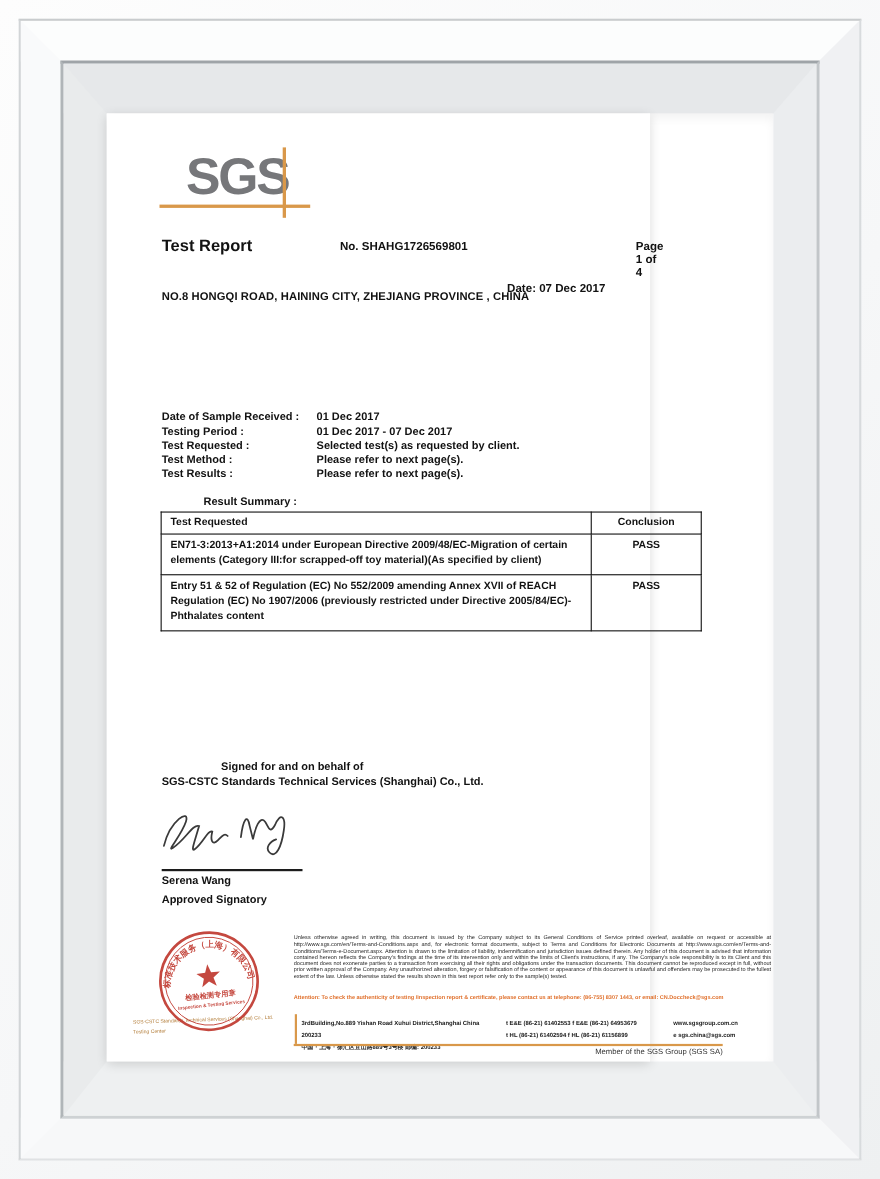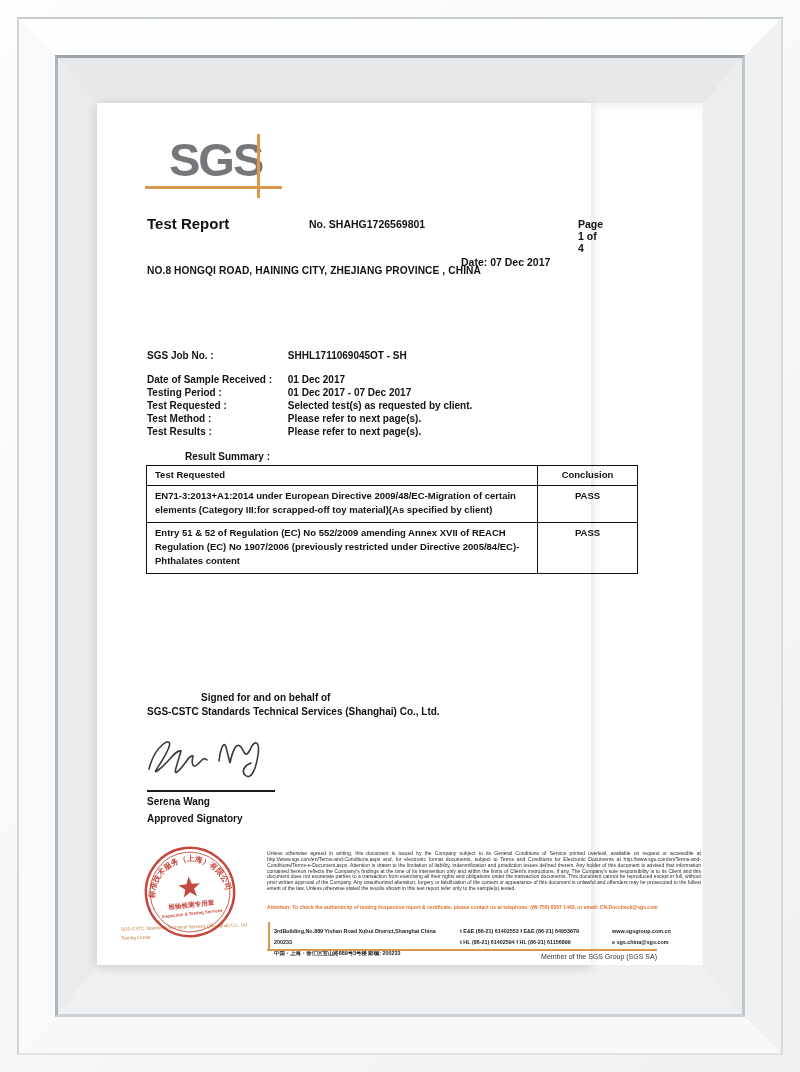--- a/index.html
+++ b/index.html
@@ -116,24 +116,20 @@
   <div class="abs crop-v"></div>
 
   <div class="abs doc-title">Test Report</div>
   <div class="abs hdr-no">No. SHAHG1726569801</div>
   <div class="abs hdr-date">Date: 07 Dec 2017</div>
   <div class="abs hdr-page">Page 1 of 4</div>
 
   <div class="abs client-addr">NO.8 HONGQI ROAD, HAINING CITY, ZHEJIANG PROVINCE , CHINA</div>
 
 
-  <div class="abs field-row" style="top:247px">
-    <span class="f-label">SGS Job No. :</span>
-    <span class="f-value">SHHL1711069045OT - SH</span>
-  </div>
   <div class="abs field-row" style="top:271px">
     <span class="f-label">Date of Sample Received :</span>
     <span class="f-value">01 Dec 2017</span>
   </div>
   <div class="abs field-row" style="top:284px">
     <span class="f-label">Testing Period :</span>
     <span class="f-value">01 Dec 2017 - 07 Dec 2017</span>
   </div>
   <div class="abs field-row" style="top:310px">
     <span class="f-label">Test Method :</span>

